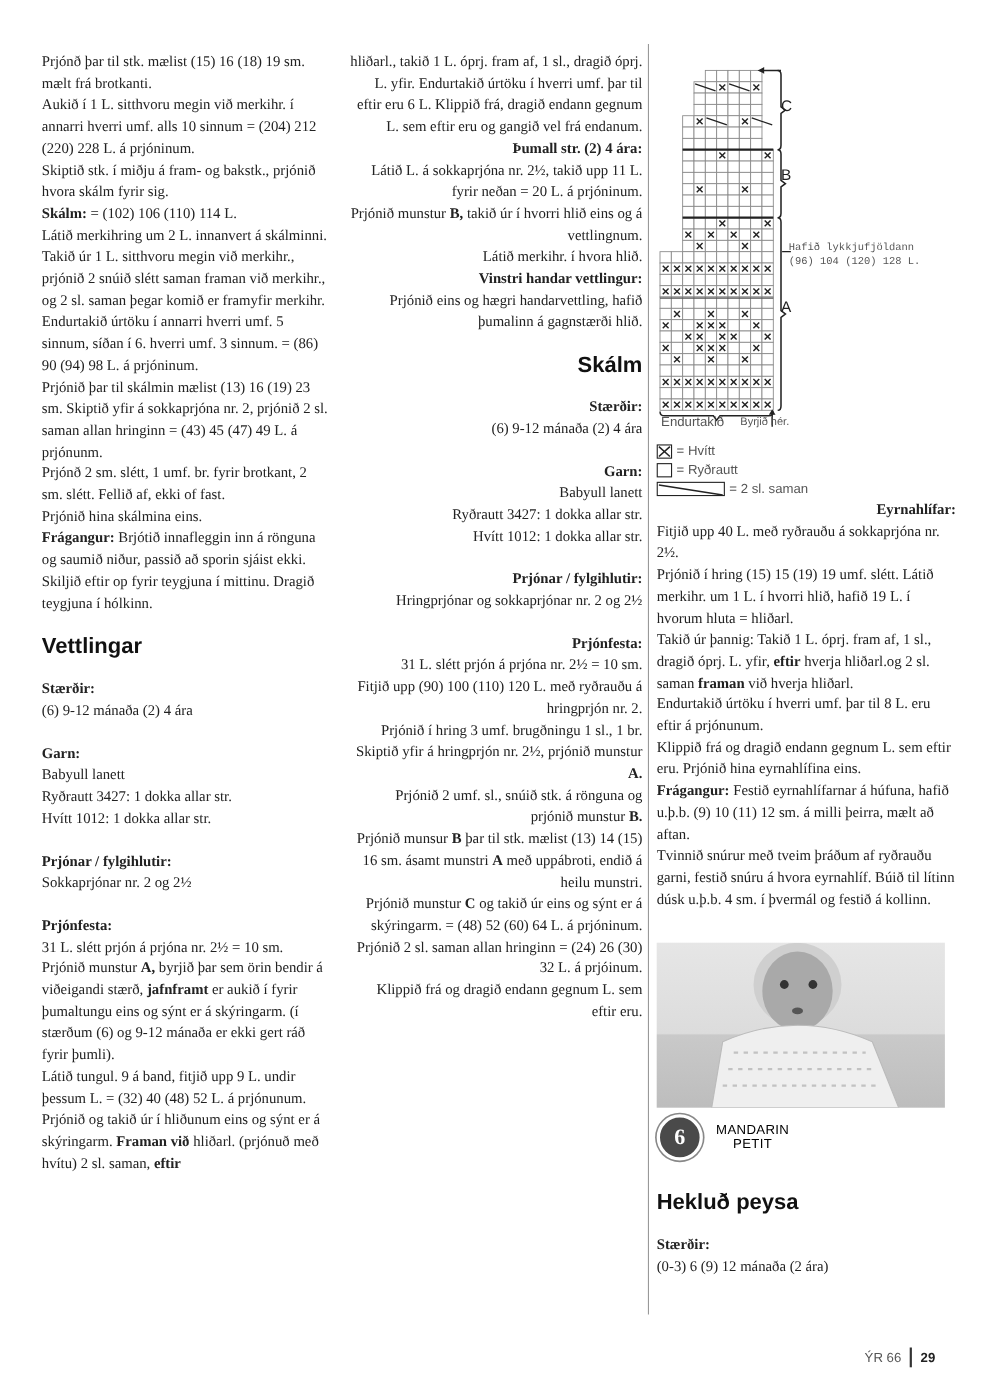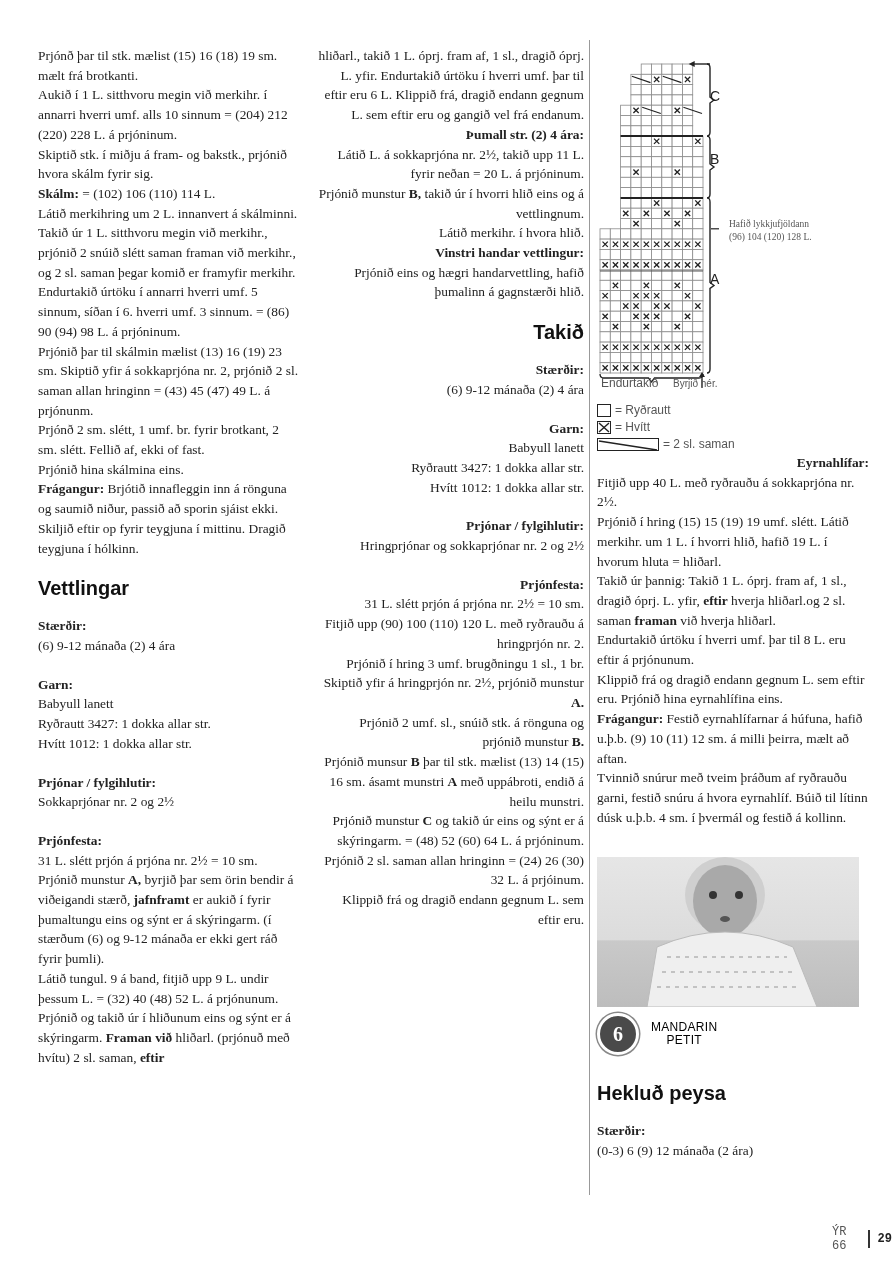--- a/index.html
+++ b/index.html
@@ -23,21 +23,21 @@
   .legend .row{display:flex;align-items:center;gap:4px;}
   .lg-box{width:14px;height:13px;border:1.4px solid #222;box-sizing:border-box;position:relative;}
   .lg-wide{width:62px;height:13px;border:1.4px solid #222;box-sizing:border-box;}
   .photo{margin-top:30px;width:262px;height:150px;position:relative;overflow:hidden;
          background:linear-gradient(180deg,#e6e6e6 0%,#dcdcdc 55%,#c9c9c9 56%,#bdbdbd 100%);}
   .badge-wrap{display:flex;align-items:center;margin-top:6px;}
   .badge{width:36px;height:36px;border-radius:50%;background:#4a4a4a;color:#fff;border:3px solid #fff;
          box-shadow:0 0 0 1.5px #888;font-family:"Liberation Serif",serif;font-size:20px;font-weight:bold;
          display:flex;align-items:center;justify-content:center;}
   .brand{margin-left:12px;font-family:"Liberation Sans",sans-serif;font-size:12px;line-height:13px;color:#000000;text-align:center;letter-spacing:0.3px;}
-  .footer{position:absolute;left:832px;top:1225px;font-family:Liberation Mono, monospace;font-size:12px;color:#555;display:flex;align-items:center;}
+  .footer{position:absolute;left:786px;top:1225px;font-family:Liberation Sans, sans-serif;font-size:12px;color:#555;display:flex;align-items:center;}
   .footer .sep{width:1.5px;height:18px;background:#333;margin:0 8px;}
   .footer .num{font-weight:bold;color:#222;}
 </style>
 </head>
 <body>
 
 <div id="col1" class="col">
   <p>Prjónð þar til stk. mælist (15) 16 (18) 19 sm. mælt frá brotkanti.</p>
   <p>Aukið í 1 L. sitthvoru megin við merkihr. í annarri hverri umf. alls 10 sinnum = (204) 212 (220) 228 L. á prjóninum.</p>
   <p>Skiptið stk. í miðju á fram- og bakstk., prjónið hvora skálm fyrir sig.</p>
@@ -69,21 +69,21 @@
 
 <div id="col2" class="col">
   <p>hliðarl., takið 1 L. óprj. fram af, 1 sl., dragið óprj. L. yfir. Endurtakið úrtöku í hverri umf. þar til eftir eru 6 L. Klippið frá, dragið endann gegnum L. sem eftir eru og gangið vel frá endanum.</p>
   <p class="lbl">Þumall str. (2) 4 ára:</p>
   <p>Látið L. á sokkaprjóna nr. 2½, takið upp 11 L. fyrir neðan = 20 L. á prjóninum.</p>
   <p><span>Prjónið munstur </span><b>B,</b><span> takið úr í hvorri hlið eins og á vettlingnum.</span></p>
   <p>Látið merkihr. í hvora hlið.</p>
   <p class="lbl">Vinstri handar vettlingur:</p>
   <p>Prjónið eins og hægri handarvettling, hafið þumalinn á gagnstærði hlið.</p>
 
-  <h2>Takið</h2>
+  <h2>Skálm</h2>
   <p class="lbl">Stærðir:</p>
   <p>(6) 9-12 mánaða (2) 4 ára</p>
   <div class="gap"></div>
   <p class="lbl">Garn:</p>
   <p>Babyull lanett</p>
   <p>Ryðrautt 3427: 1 dokka allar str.</p>
   <p>Hvítt 1012: 1 dokka allar str.</p>
   <div class="gap"></div>
   <p class="lbl">Prjónar / fylgihlutir:</p>
   <p>Hringprjónar og sokkaprjónar nr. 2 og 2½</p>
@@ -527,41 +527,41 @@
         <path d="M95.7 22 L113 22" stroke="#222" stroke-width="1.4" fill="none"></path>
         <path d="M91.7 22 l6 -3 l0 6 z" fill="#222"></path>
         <path d="M114 186.8 l8 0" stroke="#222" stroke-width="1.2"></path>
         <path d="M3 332 Q3 336 7 336 L51.5 336 L54.5 340 L57.5 336 L102 336 Q106 336 106 332" fill="none" stroke="#222" stroke-width="1.3"></path>
         <path d="M105 346 L105 332" stroke="#222" stroke-width="1.3"></path>
         <path d="M105 330 l-3 5 l6 0 z" fill="#222"></path>
       </svg>
     <div style="position:absolute;left:113px;top:45px;font-family:'Liberation Sans',sans-serif;font-size:14px;color:#222;">C</div>
     <div style="position:absolute;left:113px;top:108px;font-family:'Liberation Sans',sans-serif;font-size:14px;color:#222;">B</div>
     <div style="position:absolute;left:113px;top:228px;font-family:'Liberation Sans',sans-serif;font-size:14px;color:#222;">A</div>
-    <div style="position:absolute;left:132px;top:176px;font-family:Liberation Serif, serif;font-size:9.5px;line-height:13px;color:#555;">
+    <div style="position:absolute;left:120px;top:176px;font-family:Liberation Mono, monospace;font-size:9.5px;line-height:13px;color:#555;">
       <div>Hafið lykkjufjöldann</div>
       <div>(96) 104 (120) 128 L.</div>
     </div>
     <div style="position:absolute;left:4px;top:332px;font-family:'Liberation Sans',sans-serif;font-size:12px;color:#555;">Endurtakið</div>
     <div style="position:absolute;left:76px;top:332px;font-family:'Liberation Sans',sans-serif;font-size:10px;color:#555;">Byrjið hér.</div>
   </div>
 
   <div class="legend">
-    <div class="row">
-        <span class="lg-box"></span>
-        <span>= Ryðrautt</span>
-      </div>
     <div class="row">
         <span class="lg-box">
           <svg width="12" height="11" style="position:absolute;left:0;top:0">
             <line x1="1" y1="1" x2="11" y2="10" stroke="#222" stroke-width="1.4"></line>
             <line x1="11" y1="1" x2="1" y2="10" stroke="#222" stroke-width="1.4"></line>
           </svg>
         </span>
         <span>= Hvítt</span>
+      </div>
+    <div class="row">
+        <span class="lg-box"></span>
+        <span>= Ryðrautt</span>
       </div>
     <div class="row">
         <span class="lg-wide"><svg width="60" height="11">
             <line x1="1" y1="1" x2="59" y2="10" stroke="#222" stroke-width="1.4"></line>
           </svg></span>
         <span>= 2 sl. saman</span>
       </div>
   </div>
 
   <p class="center">Eyrnahlífar:</p>

